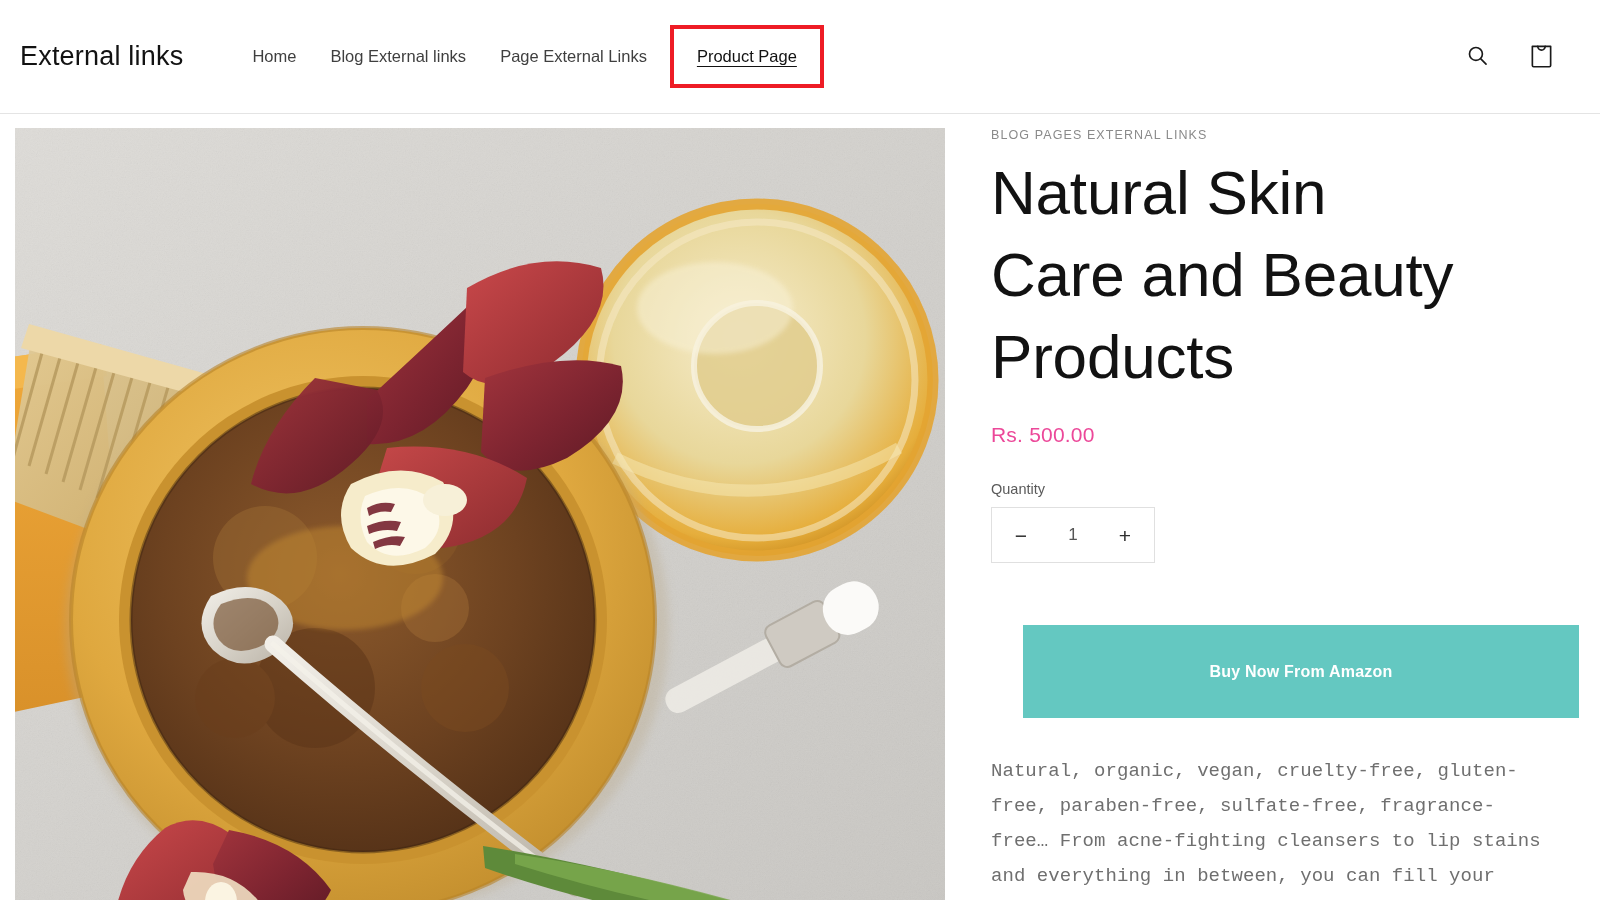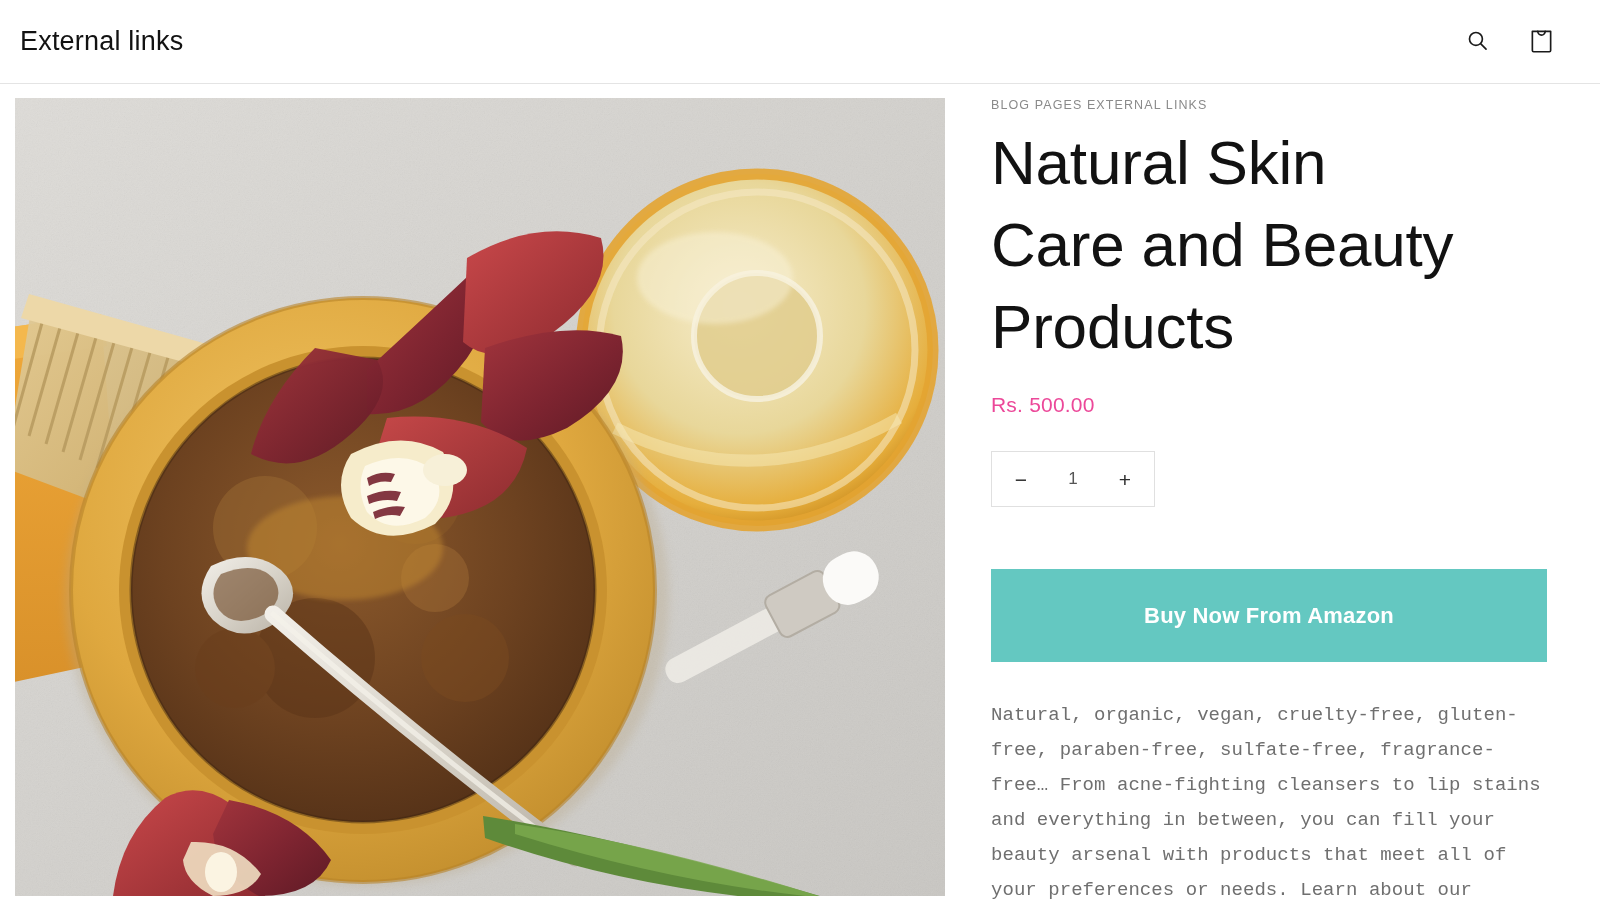--- a/index.html
+++ b/index.html
@@ -9,21 +9,21 @@
     overflow: hidden;
     background: #ffffff;
     font-family: "Liberation Sans", sans-serif;
     color: #121212;
     -webkit-font-smoothing: antialiased;
   }
 
   
   .header {
     position: relative;
-    height: 84px;
+    height: 114px;
     display: flex;
     align-items: center;
     padding: 0 24px 0 20px;
     border-bottom: 1px solid #e4e4e4;
     background: #fff;
     gap: 6px;
   }
   .brand {
     font-size: 27px;
     font-weight: 400;
@@ -153,44 +153,53 @@
     border: none; background: none; font-family: inherit;
   }
   .buy-btn {
     display: block;
     width: 100%;
     max-width: 556px;
     height: 93px;
     background: #64c8c1;
     border: none;
     color: #ffffff;
-    font-size: 22px;
+    font-size: 16px;
     font-weight: bold;
     letter-spacing: .2px;
     cursor: pointer;
     font-family: inherit;
     margin-bottom: 12px;
+    margin-left: 32px;
   }
   .buy-btn:last-of-type { margin-bottom: 0; }
   .description {
     margin-top: 36px;
     max-width: 560px;
     font-size: 19px;
     line-height: 1.84;
     color: #6f6f6f;
     letter-spacing: .05px;
     font-family: Liberation Mono, monospace;
   }
 </style>
 </head>
 <body>
 
 <div class="header">
   <div class="brand">External links</div>
 
+  <nav class="nav">
+    <a class="nav-item">Home</a>
+    <a class="nav-item">Blog External links</a>
+    <a class="nav-item">Page External Links</a>
+    <span class="nav-highlight">
+      <a class="nav-item active">Product Page</a>
+    </span>
+  </nav>
 
   <div class="header-actions">
     <button class="icon-btn">
       <span>
         <svg width="25" height="25" viewBox="0 0 24 24" fill="none" stroke="#1a1a1a" stroke-width="1.6" stroke-linecap="round">
           <circle cx="10.5" cy="10.5" r="6.2"></circle>
           <line x1="15.2" y1="15.2" x2="20.2" y2="20.2"></line>
         </svg>
       </span>
     </button>
@@ -370,20 +379,21 @@
   </div>
 
   <div class="info">
 
     <div class="breadcrumb">BLOG PAGES EXTERNAL LINKS</div>
 
     <h1 class="product-title">Natural Skin Care and Beauty Products</h1>
 
     <div class="price">Rs. 500.00</div>
 
+    <div class="qty-label">Quantity</div>
 
     <div class="qty-box">
       <button class="qty-btn">−</button>
       <input class="qty-value" readonly="" value="1" style="">
       <button class="qty-btn">+</button>
     </div>
 
     <button class="buy-btn">Buy Now From Amazon</button>
 
     <p class="description">Natural, organic, vegan, cruelty-free, gluten-free, paraben-free, sulfate-free, fragrance-free… From acne-fighting cleansers to lip stains and everything in between, you can fill your beauty arsenal with products that meet all of your preferences or needs. Learn about our favorite natural beauty brands, products, ingredients and more.</p>

